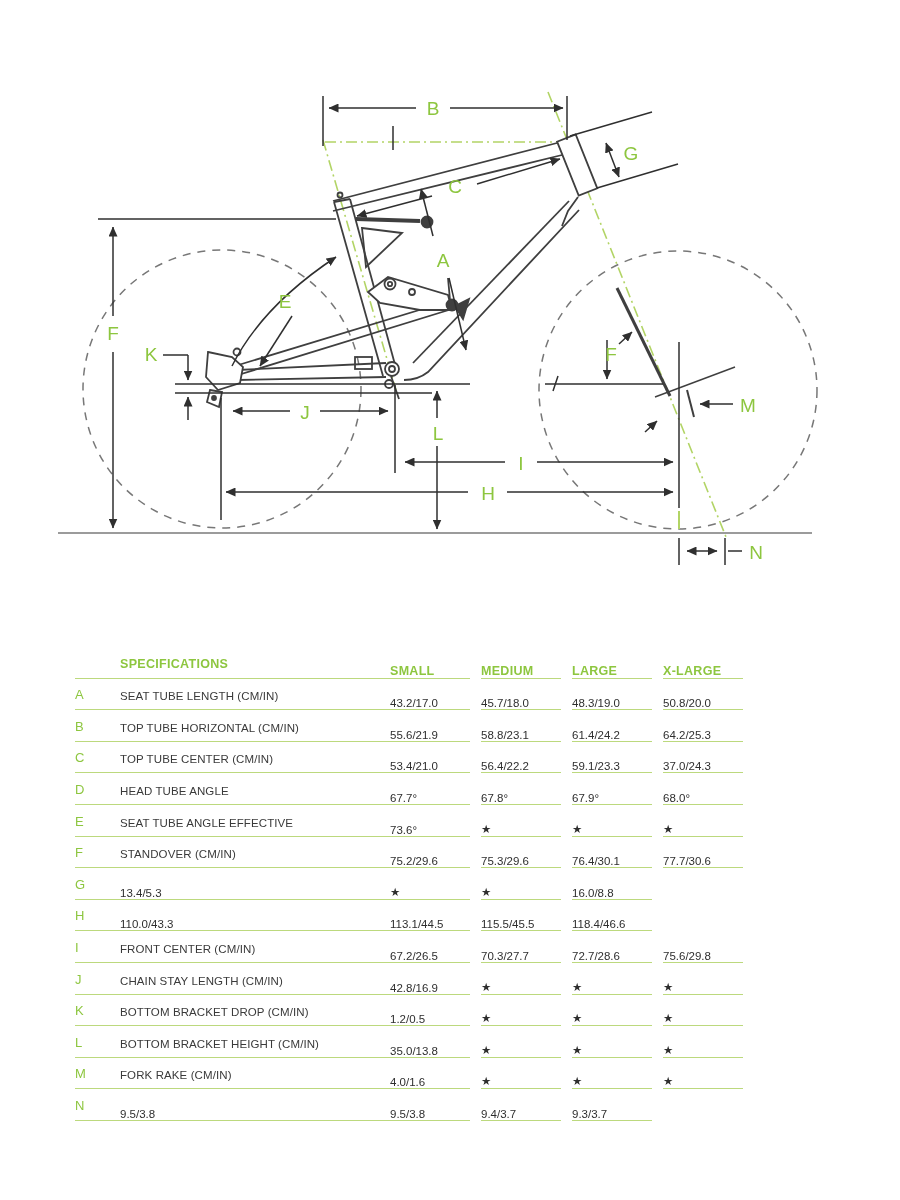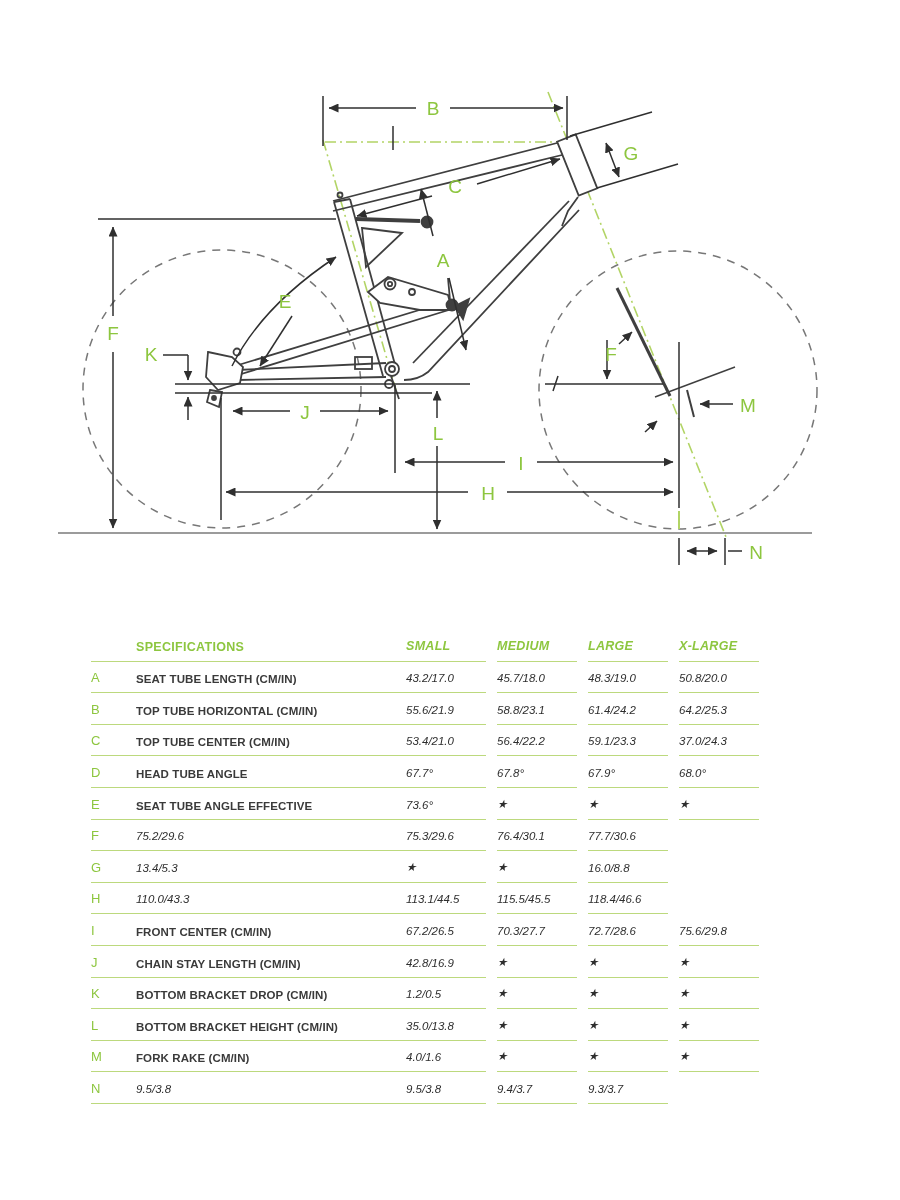--- a/index.html
+++ b/index.html
@@ -2,29 +2,29 @@
 <html><head>
 <meta charset="utf-8">
 <title>Geometry</title>
 <style>
   html,body{margin:0;padding:0;background:#ffffff;}
   body{width:900px;height:1200px;position:relative;font-family:"Liberation Sans",sans-serif;
        -webkit-font-smoothing:antialiased;color:#3a3a3a;overflow:hidden;}
   #diagram{position:absolute;left:0;top:0;}
   svg text{font-family:"Liberation Sans",sans-serif;font-size:19px;fill:#8dc63f;}
   
-  #spec-table{position:absolute;left:75px;top:630px;width:679px;margin-left:16px;}
+  #spec-table{position:absolute;left:75px;top:647px;width:679px;}
   .trow{display:grid;grid-template-columns:45px 270px 91px 91px 91px 91px;
         height:31.6px;position:relative;align-items:end;}
   .trow::before{content:"";position:absolute;left:0;bottom:0;width:315px;
         border-bottom:1.5px solid #bcd97d;}
   .c-key{font-size:13px;color:#8dc63f;padding-bottom:8px;font-weight:400;}
-  .c-label{font-size:11.5px;font-weight:700;color:#3a3a3a;padding-bottom:8px;letter-spacing:.1px;}
+  .c-label{font-size:11.5px;font-weight:400;color:#3a3a3a;padding-bottom:8px;letter-spacing:.1px;}
   .c-val{font-size:11.5px;color:#2e2e2e;width:80px;border-bottom:1.5px solid #bcd97d;
-        padding-bottom:8px;white-space:nowrap;font-style:italic;}
+        white-space:nowrap;}
   .thead .c-label,.thead .c-val{color:#8dc63f;font-size:12.5px;font-weight:700;letter-spacing:.3px;}
 </style>
 </head>
 <body>
 
 <svg id="diagram" width="900" height="620" viewBox="0 0 900 620">
   <defs>
     <marker id="ah" markerWidth="10" markerHeight="9" refX="9.5" refY="4.5" orient="auto-start-reverse" markerUnits="userSpaceOnUse">
       <path d="M0,0 L10,4.5 L0,9 Z" fill="#2f2f2f"></path>
     </marker>
@@ -225,20 +225,21 @@
     <div class="c-key">E</div>
     <div class="c-label">SEAT TUBE ANGLE EFFECTIVE</div>
     <div class="c-val">73.6°</div>
     <div class="c-val">★</div>
     <div class="c-val">★</div>
     <div class="c-val">★</div>
   </div>
 
   <div class="trow">
     <div class="c-key">F</div>
+    <div class="c-label">STANDOVER (CM/IN)</div>
     <div class="c-val">75.2/29.6</div>
     <div class="c-val">75.3/29.6</div>
     <div class="c-val">76.4/30.1</div>
     <div class="c-val">77.7/30.6</div>
   </div>
 
   <div class="trow">
     <div class="c-key">G</div>
     <div class="c-val">13.4/5.3</div>
     <div class="c-val">★</div>

